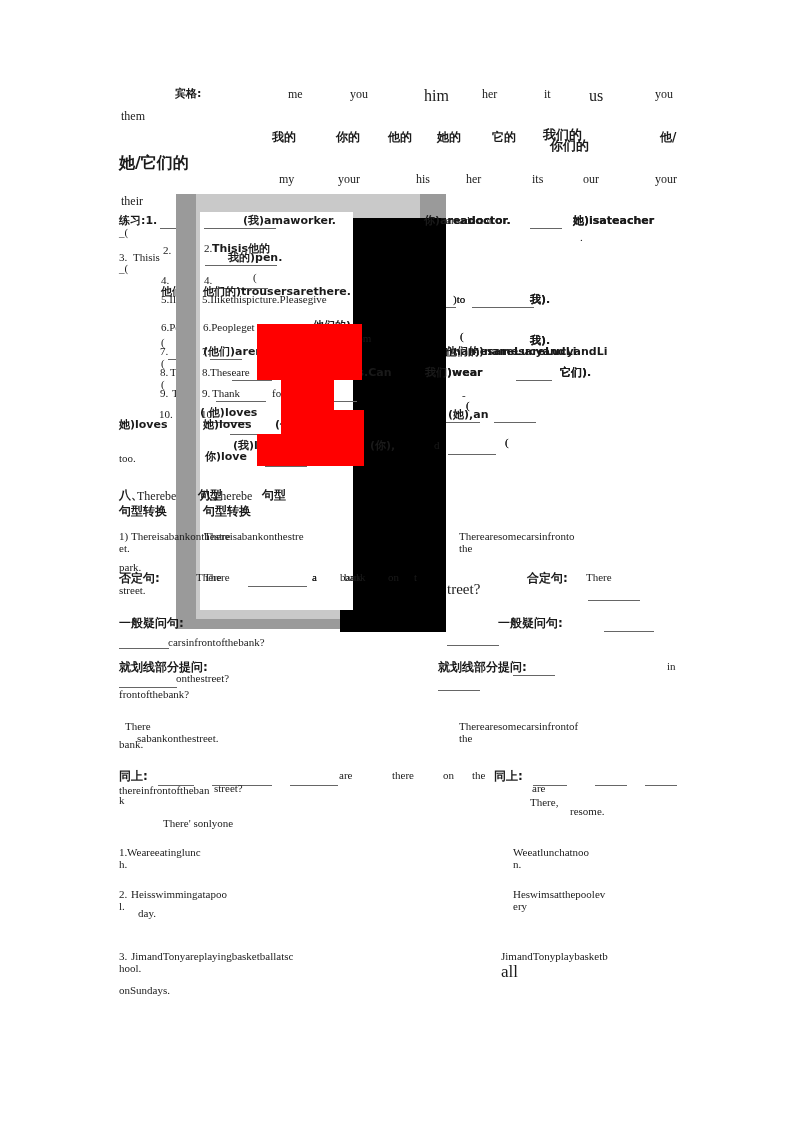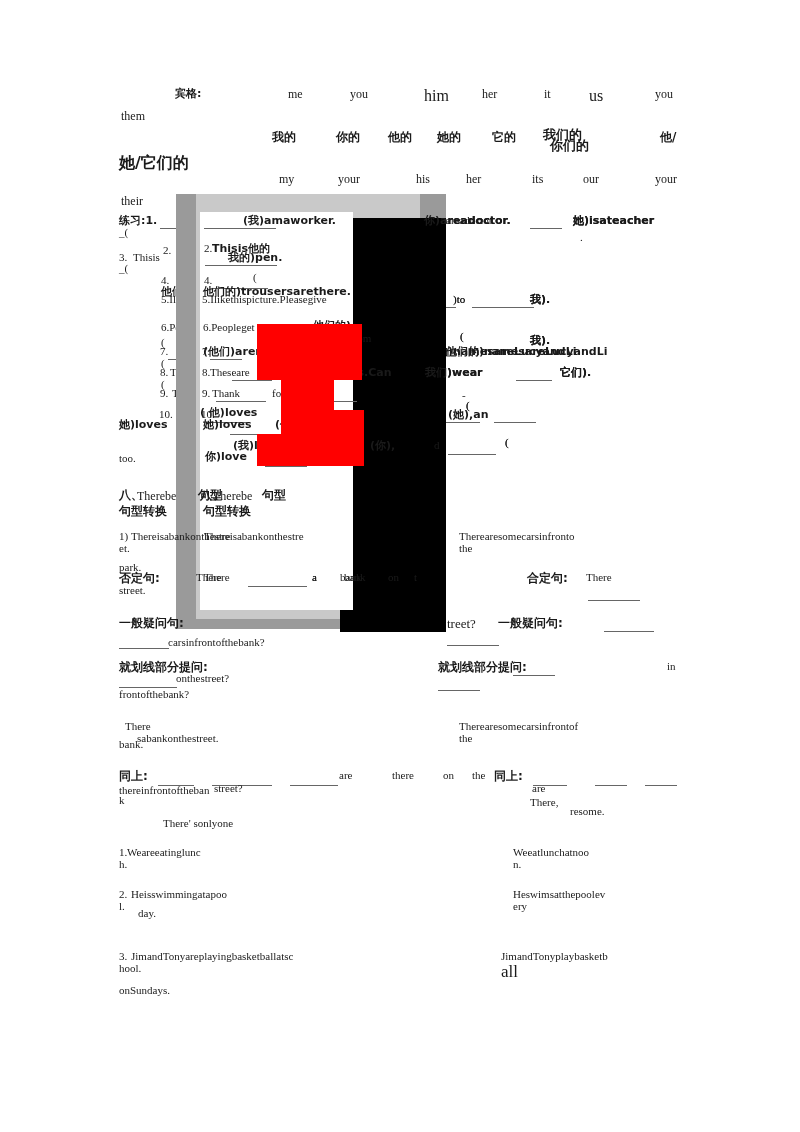--- a/index.html
+++ b/index.html
@@ -261,21 +261,21 @@
   <div class="t" style="left:312px;top:572px;font-size:11px;">a</div>
   <div class="t" style="left:344px;top:572px;font-size:11px;">bank</div>
   <div class="t" style="left:388px;top:572px;font-size:11px;">on</div>
   <div class="t" style="left:414px;top:572px;font-size:11px;">t</div>
   <div class="t" style="left:119px;top:585px;font-size:11px;">street.</div>
   <div class="t cn" style="left:527px;top:572px;font-size:12px;">合定句:</div>
   <div class="t" style="left:586px;top:572px;font-size:11px;">There</div>
   <div class="t" style="left:588px;top:589px;font-size:11px;width:52px;border-bottom:1px solid #666;height:11px;"></div>
 
   <div class="t cn" style="left:119px;top:617px;font-size:12px;">一般疑问句:</div>
-  <div class="t" style="left:447px;top:617px;font-size:13px;">treet?</div>
+  <div class="t" style="left:447px;top:582px;font-size:15px;">treet?</div>
   <div class="t cn" style="left:498px;top:617px;font-size:12px;">一般疑问句:</div>
   <div class="t" style="left:604px;top:620px;font-size:11px;width:50px;border-bottom:1px solid #666;height:11px;"></div>
   <div class="t" style="left:119px;top:637px;font-size:11px;width:50px;border-bottom:1px solid #666;height:11px;"></div>
   <div class="t" style="left:168px;top:637px;font-size:11px;">carsinfrontofthebank?</div>
   <div class="t" style="left:447px;top:634px;font-size:11px;width:52px;border-bottom:1px solid #666;height:11px;"></div>
 
   <div class="t cn" style="left:119px;top:661px;font-size:12px;">就划线部分提问:</div>
   <div class="t" style="left:119px;top:676px;font-size:11px;width:58px;border-bottom:1px solid #666;height:11px;"></div>
   <div class="t" style="left:176px;top:673px;font-size:11px;">onthestreet?</div>
   <div class="t" style="left:119px;top:689px;font-size:11px;">frontofthebank?</div>

